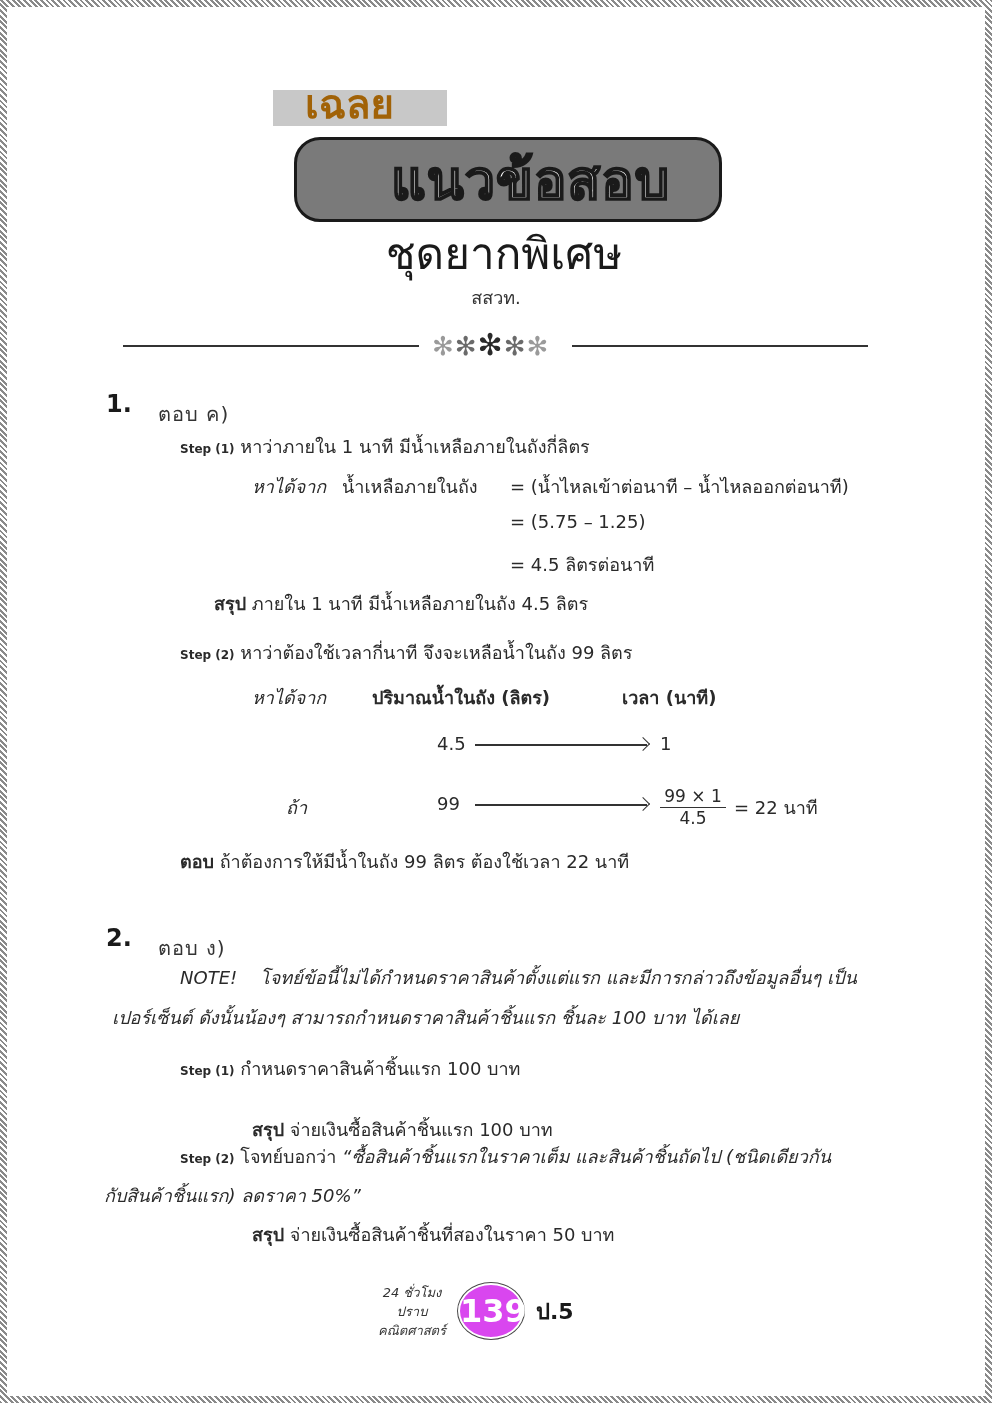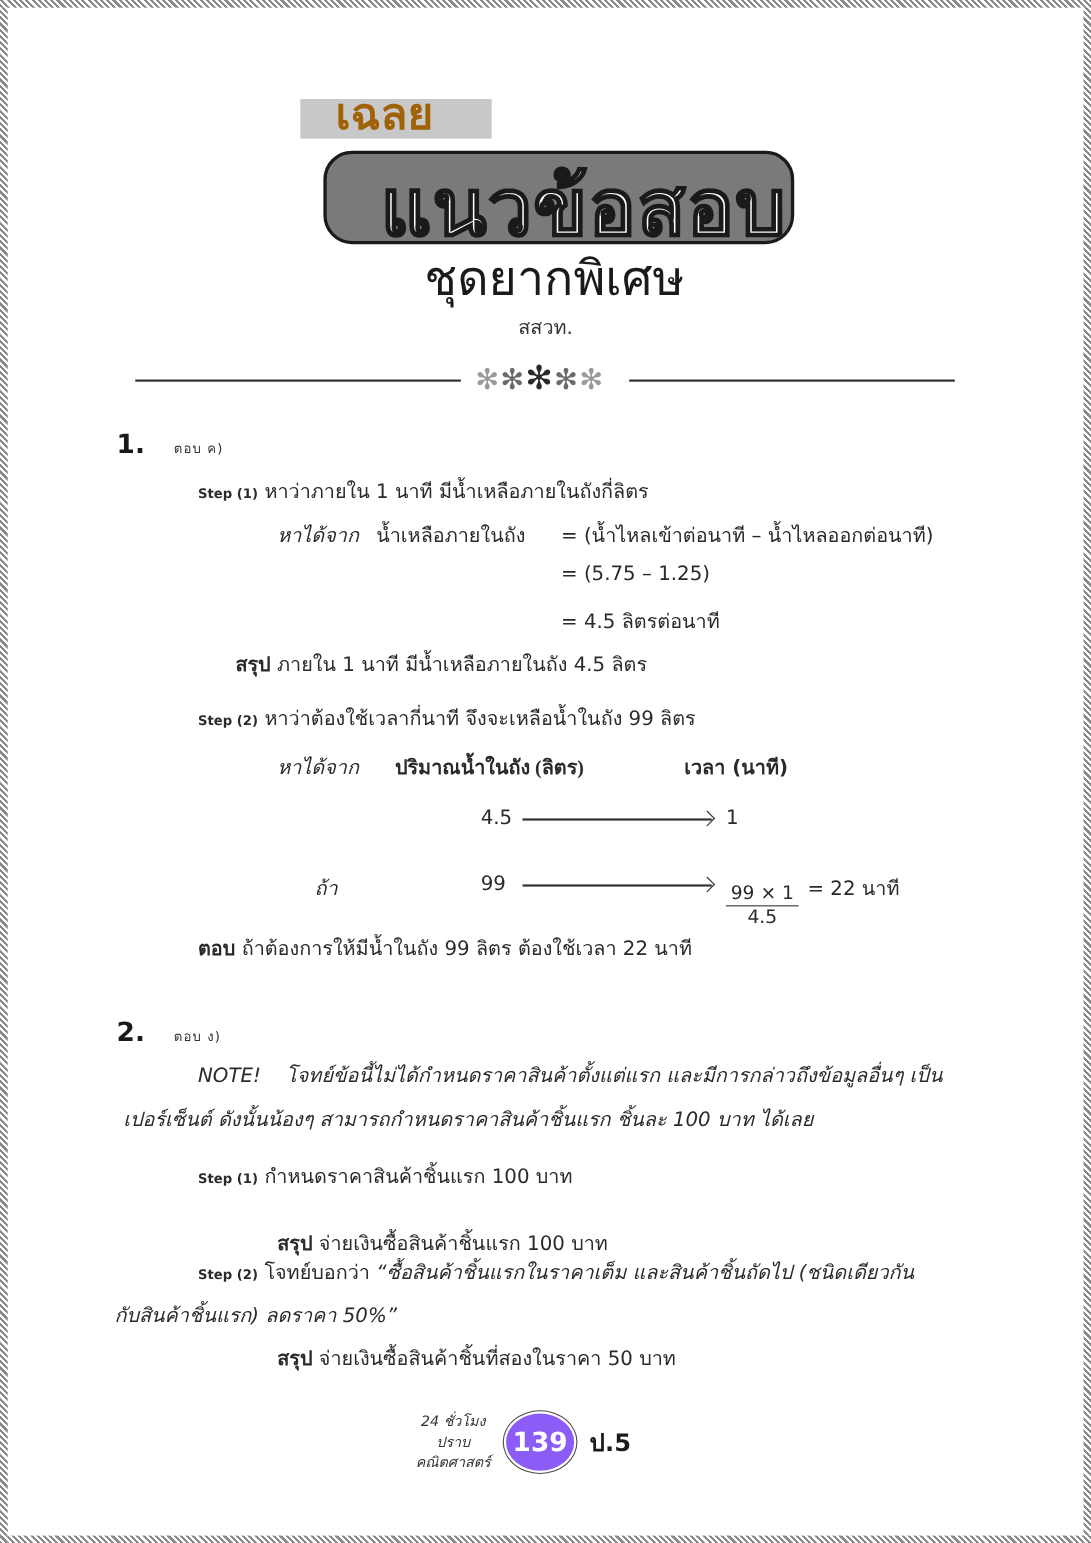--- a/index.html
+++ b/index.html
@@ -28,21 +28,21 @@
     font-family: "DejaVu Sans", sans-serif; font-weight: bold; font-size: 40px;
     color: #a16207; line-height: 1;
   }
   .title-box {
     position: absolute; left: 294px; top: 137px; width: 428px; height: 85px;
     background: #7a7a7a; border: 3px solid #1a1a1a; border-radius: 26px;
     box-sizing: border-box; overflow: hidden;
   }
   .title-text {
     position: absolute; left: 0; right: 0; top: 14px; text-align: center;
-    font-family: Liberation Serif, serif; font-weight: bold; font-size: 72px;
+    font-family: Liberation Serif, serif; font-weight: bold; font-size: 54px;
     line-height: 1; color: #ffffff;
     -webkit-text-stroke: 2px #1a1a1a; letter-spacing: 1px; padding-left: 45px;
   }
   .subtitle {
     position: absolute; left: 0; width: 992px; top: 232px; text-align: center;
     font-size: 44px; line-height: 1; color: #1a1a1a; padding-left: 16px; box-sizing: border-box;
   }
   .source {
     position: absolute; left: 0; width: 992px; top: 283px; text-align: center;
     font-size: 18px; color: #333; box-sizing: border-box;
@@ -50,21 +50,21 @@
   .divider-line { position: absolute; height: 1.5px; background: #333; top: 345px; }
   .ornament {
     position: absolute; left: 432px; top: 330px; font-size: 26px; line-height: 1; letter-spacing: 1px;
   }
   .ornament span:nth-child(1), .ornament span:nth-child(5) { color: #9a9a9a; }
   .ornament span:nth-child(2), .ornament span:nth-child(4) { color: #6a6a6a; }
   .ornament span:nth-child(3) { color: #2a2a2a; font-size: 30px; }
 
   
   .qnum { font-weight: bold; font-size: 24px; color: #1a1a1a; }
-  .ans-label { font-size: 12px; color: #333; letter-spacing: 1px; }
+  .ans-label { font-size: 20px; color: #333; letter-spacing: 1px; }
   .txt { font-size: 18px; color: #2a2a2a; }
   .it { font-style: italic; }
   .b { font-weight: bold; }
   .step { font-weight: bold; font-size: 12px; color: #2a2a2a; }
   .arrow {
     position: absolute; height: 1.5px; background: #333;
   }
   .arrow::after {
     content: ""; position: absolute; right: -1px; top: -5px;
     width: 9px; height: 9px; border-right: 1.5px solid #333; border-top: 1.5px solid #333;
@@ -72,22 +72,22 @@
   }
   .frac { position: absolute; text-align: center; font-size: 17px; color: #2a2a2a; }
   .frac .num { display: block; border-bottom: 1.5px solid #333; padding: 0 2px 1px; line-height: 20px; }
   .frac .den { display: block; line-height: 20px; }
 
   
   .footer-book { position: absolute; left: 370px; top: 1283px; width: 84px; text-align: center;
     font-style: italic; font-size: 13px; line-height: 19px; color: #333; }
   .page-circle {
     position: absolute; left: 458px; top: 1283px; width: 62px; height: 52px; border-radius: 50%;
-    background: #8b5cf6; border: 2px solid #ffffff; box-shadow: 0 0 0 1px #4a4a4a;
-    color: #ffffff; font-weight: bold; font-size: 24px; text-align: center; line-height: 52px;
+    background: #d946ef; border: 2px solid #ffffff; box-shadow: 0 0 0 1px #4a4a4a;
+    color: #ffffff; font-weight: bold; font-size: 32px; text-align: center; line-height: 52px;
   }
   .footer-grade { position: absolute; left: 536px; top: 1294px; font-weight: bold; font-size: 22px; color: #1a1a1a; }
 </style>
 </head>
 <body>
 
 <div class="page-border"></div>
 
 <div class="answer-tag"></div>
 <div class="answer-tag-text">เฉลย</div>
@@ -119,31 +119,31 @@
   <div class="abs txt" style="left:214px; top:589px;">
     <span class="b">สรุป</span>
     <span>ภายใน 1 นาที มีน้ำเหลือภายในถัง 4.5 ลิตร</span>
   </div>
 
   <div class="abs txt" style="left:180px; top:638px;">
     <span class="step">Step (2)</span>
     <span>หาว่าต้องใช้เวลากี่นาที จึงจะเหลือน้ำในถัง 99 ลิตร</span>
   </div>
   <div class="abs txt it" style="left:252px; top:683px;">หาได้จาก</div>
-  <div class="abs txt b" style="left:359px; top:683px;font-family:Liberation Serif, serif;">ปริมาณน้ำในถัง (ลิตร)</div>
+  <div class="abs txt b" style="left:372px; top:683px;">ปริมาณน้ำในถัง (ลิตร)</div>
   <div class="abs txt b" style="left:622px; top:683px;">เวลา (นาที)</div>
 
   <div class="abs txt" style="left:437px; top:733px;">4.5</div>
   <div class="arrow" style="left:475px; top:744px; width:172px;"></div>
   <div class="abs txt" style="left:660px; top:733px;">1</div>
 
   <div class="abs txt it" style="left:286px; top:793px;">ถ้า</div>
   <div class="abs txt" style="left:437px; top:793px;">99</div>
   <div class="arrow" style="left:475px; top:804px; width:172px;"></div>
-  <div class="frac" style="left:660px; top:786px; width:66px;margin-top:16px;">
+  <div class="frac" style="left:660px; top:786px; width:66px;">
     <span class="num">99 × 1</span>
     <span class="den">4.5</span>
   </div>
   <div class="abs txt" style="left:734px; top:793px;">=  22 นาที</div>
 
   <div class="abs txt" style="left:180px; top:847px;">
     <span class="b">ตอบ</span>
     <span>ถ้าต้องการให้มีน้ำในถัง 99 ลิตร ต้องใช้เวลา 22 นาที</span>
   </div>
 </section>

